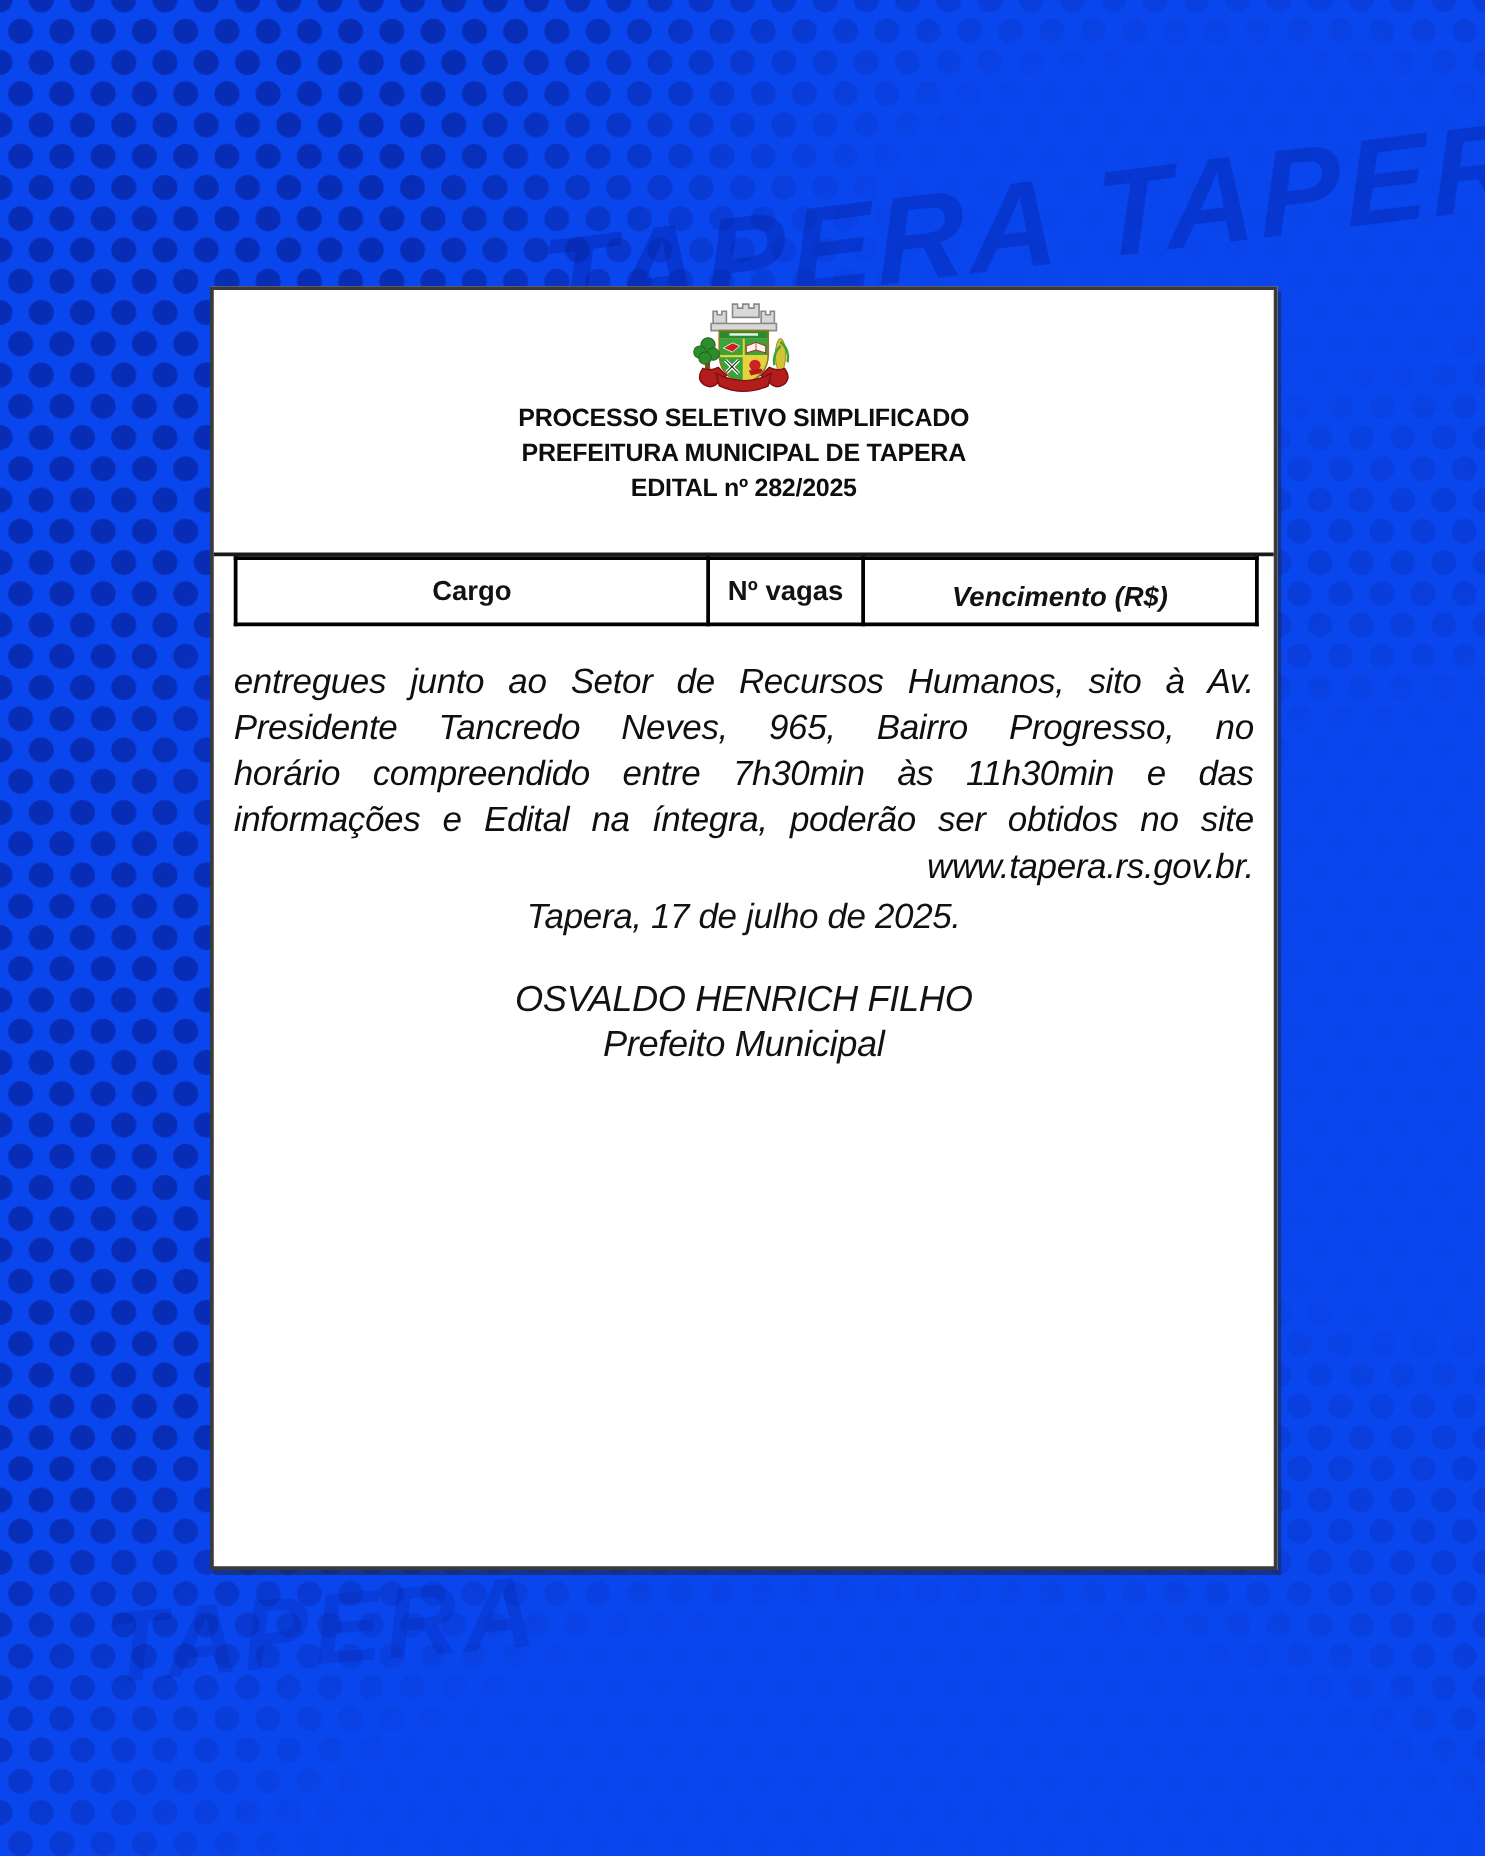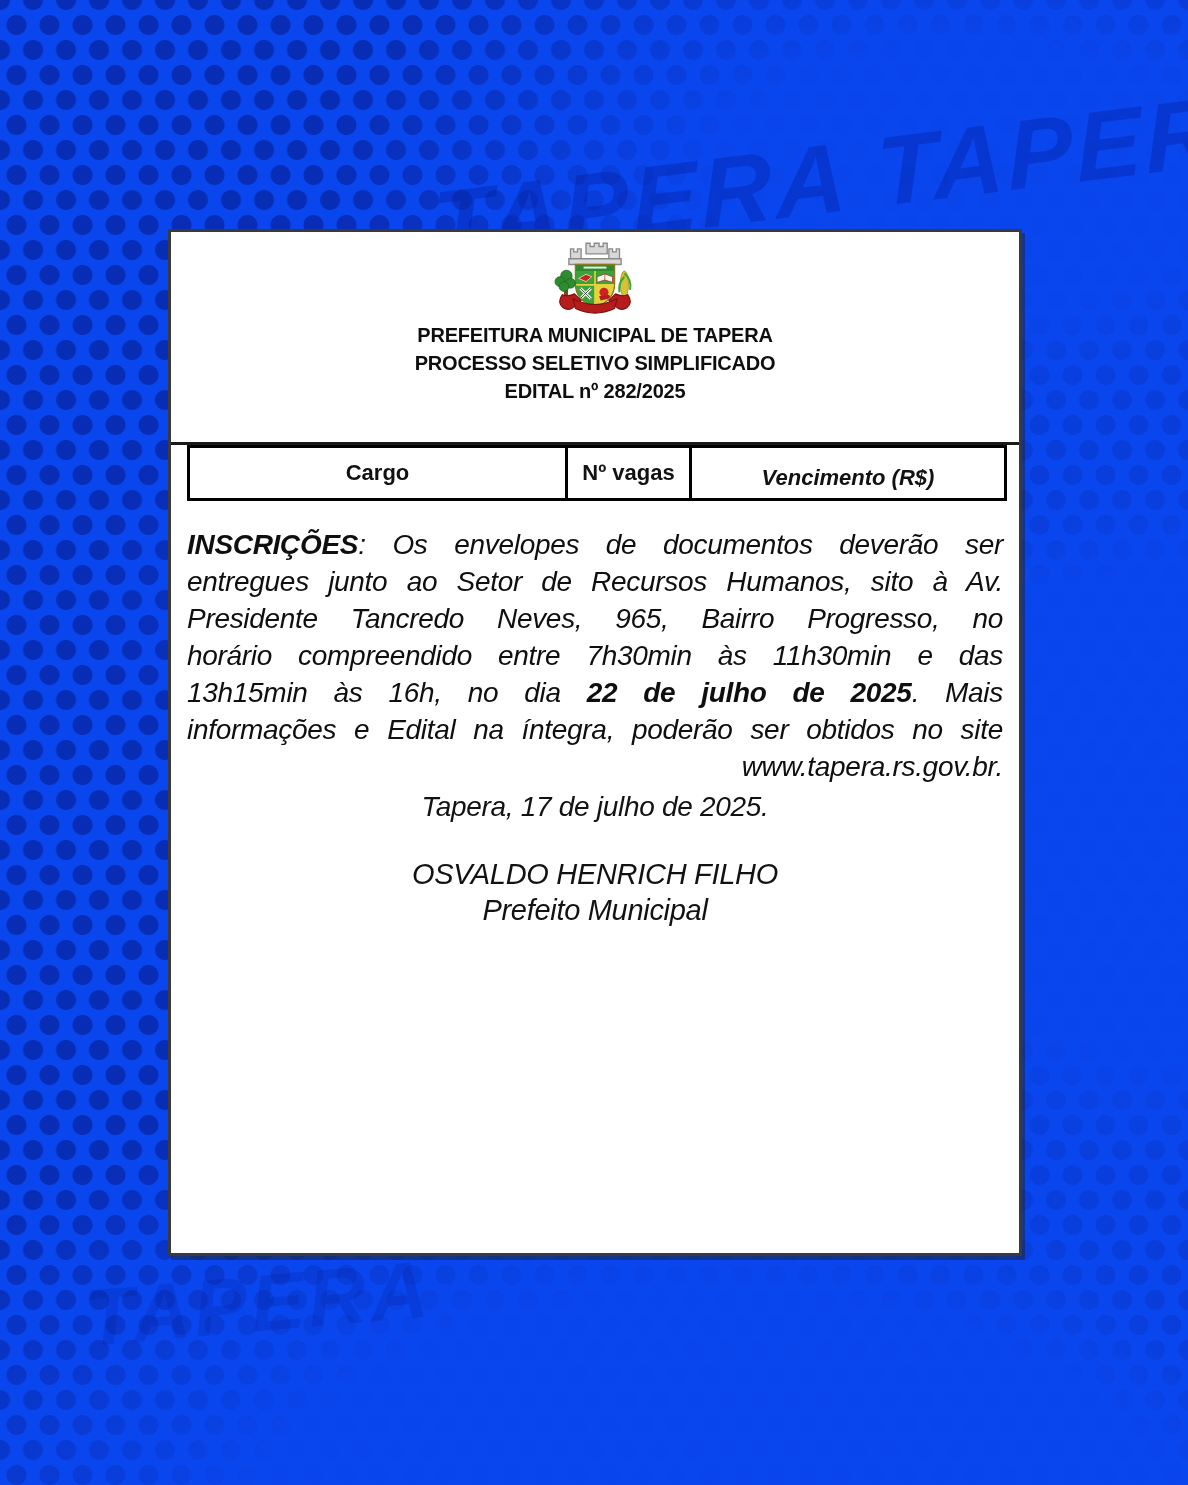--- a/index.html
+++ b/index.html
@@ -159,42 +159,40 @@
           <path d="M96 42 q9 7 7 20" fill="none" stroke="#3aa437" stroke-width="2.4"></path>
           <path d="M96 46 q-8 8 -6 19" fill="none" stroke="#3aa437" stroke-width="2.4"></path>
         </g>
 
         <g fill="#b51c1c" stroke="#7d1010" stroke-width="1.4">
           <path d="M20 68 q-7 10 1 16 q8 5 15 -3 l7 -6 l-8 -8 q-8 4 -15 1 z"></path>
           <path d="M100 68 q7 10 -1 16 q-8 5 -15 -3 l-7 -6 l8 -8 q8 4 15 1 z"></path>
           <path d="M33 73 q27 14 54 0 l-3 12 q-24 11 -48 0 z"></path>
         </g>
       </svg>
+      <div class="h-line">PROCESSO SELETIVO SIMPLIFICADO</div>
       <div class="h-line">PREFEITURA MUNICIPAL DE TAPERA</div>
-      <div class="h-line">PROCESSO SELETIVO SIMPLIFICADO</div>
       <div class="h-line">EDITAL nº 282/2025</div>
     </div>
 
 
     <table class="cargo-table">
       <tbody>
           <tr>
         <th class="col-cargo">Cargo</th>
         <th class="col-vagas">Nº vagas</th>
         <th class="venc">Vencimento (R$)</th>
       </tr>
     </tbody>
       </table>
 
     <div class="para">
-      <div class="jline"><b>INSCRIÇÕES</b><span>: Os envelopes de documentos deverão ser</span></div>
       <div class="jline">entregues junto ao Setor de Recursos Humanos, sito à Av.</div>
       <div class="jline">Presidente Tancredo Neves, 965, Bairro Progresso, no</div>
       <div class="jline">horário compreendido entre 7h30min às 11h30min e das</div>
-      <div class="jline"><span>13h15min às 16h, no dia</span> <b>22 de julho de 2025</b><span>. Mais</span></div>
       <div class="jline">informações e Edital na íntegra, poderão ser obtidos no site</div>
       <div class="lastline">www.tapera.rs.gov.br.</div>
     </div>
 
     <div class="dateline">Tapera, 17 de julho de 2025.</div>
 
     <div class="sig">
       <div class="sig-name">OSVALDO HENRICH FILHO</div>
       <div class="sig-role">Prefeito Municipal</div>
     </div>

